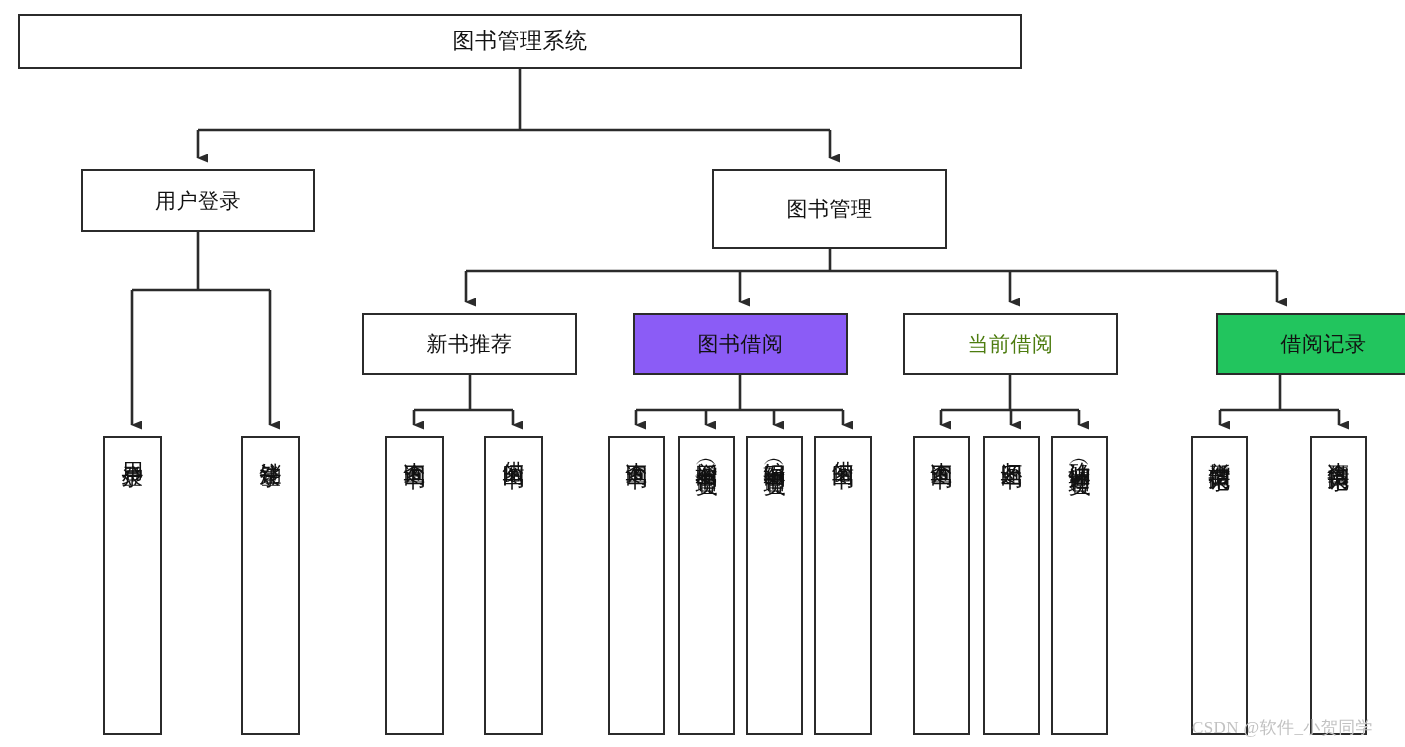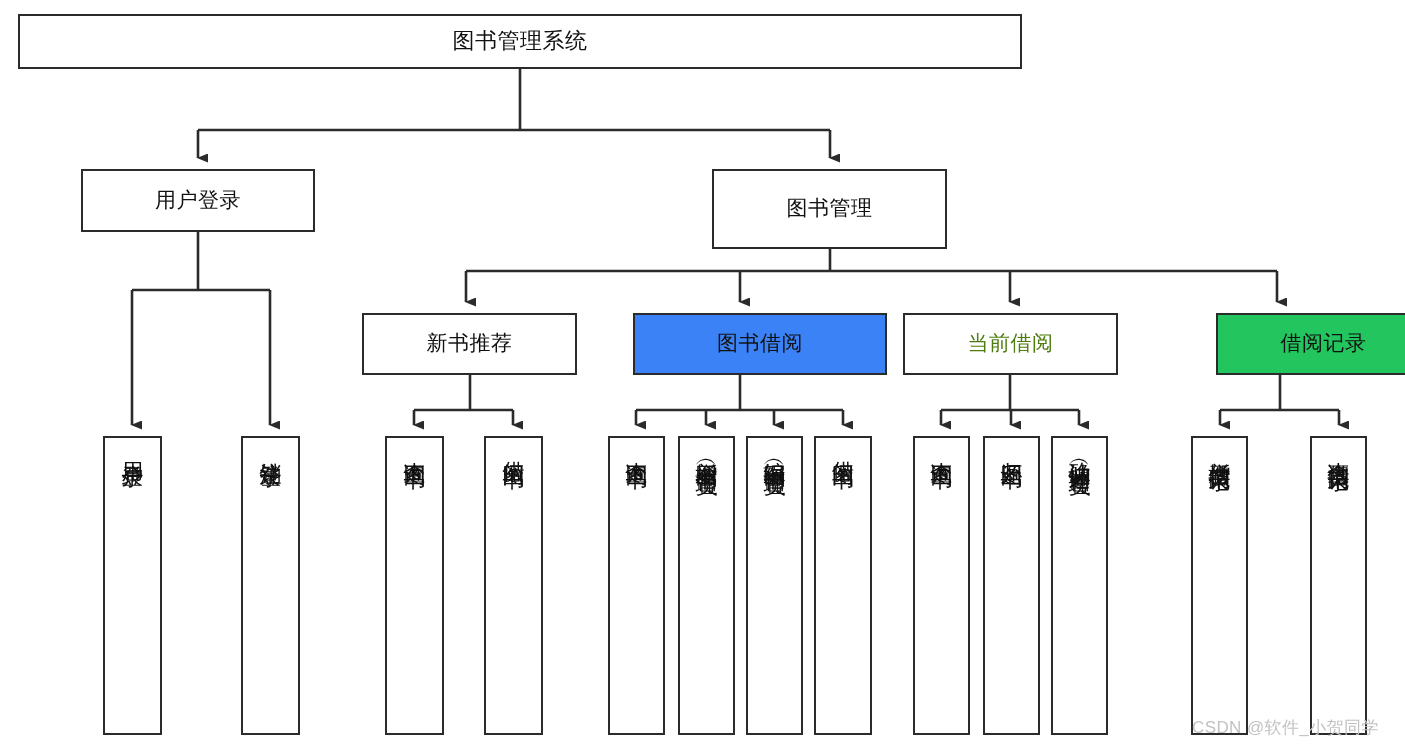--- a/index.html
+++ b/index.html
@@ -34,21 +34,20 @@
     align-items: center;
     justify-content: center;
     color: #111111;
     z-index: 2;
   }
   .node-label {
     display: block;
     text-align: center;
     line-height: 1.12;
     letter-spacing: 0.5px;
-    font-family: Liberation Serif, serif;
   }
   .node.horiz .node-label {
     writing-mode: horizontal-tb;
     font-size: 21px;
   }
   .node.vert {
     align-items: flex-start;
     justify-content: center;
     padding-top: 6px;
   }
@@ -123,21 +122,21 @@
       </div>
       <div class="node horiz" style="left: 81px; top: 169px; width: 234px; height: 63px; border-color: rgb(43, 43, 43); background: rgb(255, 255, 255); color: rgb(17, 17, 17);">
         <span class="node-label">用户登录</span>
       </div>
       <div class="node horiz" style="left: 712px; top: 169px; width: 235px; height: 80px; border-color: rgb(43, 43, 43); background: rgb(255, 255, 255); color: rgb(17, 17, 17);">
         <span class="node-label">图书管理</span>
       </div>
       <div class="node horiz" style="left: 362px; top: 313px; width: 215px; height: 62px; border-color: rgb(43, 43, 43); background: rgb(255, 255, 255); color: rgb(17, 17, 17);">
         <span class="node-label">新书推荐</span>
       </div>
-      <div class="node horiz" style="left: 633px; top: 313px; width: 254px; height: 62px; border-color: rgb(43, 43, 43); background: #3b82f6; color: rgb(17, 17, 17);">
+      <div class="node horiz" style="left: 633px; top: 313px; width: 215px; height: 62px; border-color: rgb(43, 43, 43); background: #8b5cf6; color: rgb(17, 17, 17);">
         <span class="node-label">图书借阅</span>
       </div>
       <div class="node horiz" style="left: 903px; top: 313px; width: 215px; height: 62px; border-color: rgb(43, 43, 43); background: rgb(255, 255, 255); color: #4d7c0f;">
         <span class="node-label">当前借阅</span>
       </div>
       <div class="node horiz" style="left: 1216px; top: 313px; width: 215px; height: 62px; border-color: rgb(43, 43, 43); background: #22c55e; color: rgb(17, 17, 17);">
         <span class="node-label">借阅记录</span>
       </div>
       <div class="node vert" style="left: 103px; top: 436px; width: 59px; height: 299px; border-color: rgb(43, 43, 43); background: rgb(255, 255, 255); color: rgb(17, 17, 17);">
         <span class="node-label">用户登录</span>
@@ -173,14 +172,14 @@
         <span class="node-label">确认归还（管理员）</span>
       </div>
       <div class="node vert" style="left: 1191px; top: 436px; width: 57px; height: 299px; border-color: rgb(43, 43, 43); background: rgb(255, 255, 255); color: rgb(17, 17, 17);">
         <span class="node-label">新增借阅记录</span>
       </div>
       <div class="node vert" style="left: 1310px; top: 436px; width: 57px; height: 299px; border-color: rgb(43, 43, 43); background: rgb(255, 255, 255); color: rgb(17, 17, 17);">
         <span class="node-label">查询借阅记录</span>
       </div>
     </div>
 
-  <div class="watermark" style="left: 1192px; top: 716px; color: rgb(194, 194, 194);">CSDN @软件_小贺同学</div>
+  <div class="watermark" style="left: 1192px; top: 716px; color: rgb(194, 194, 194); font-family: Liberation Serif, serif;">CSDN @软件_小贺同学</div>
 </div>
 
 </body></html>

